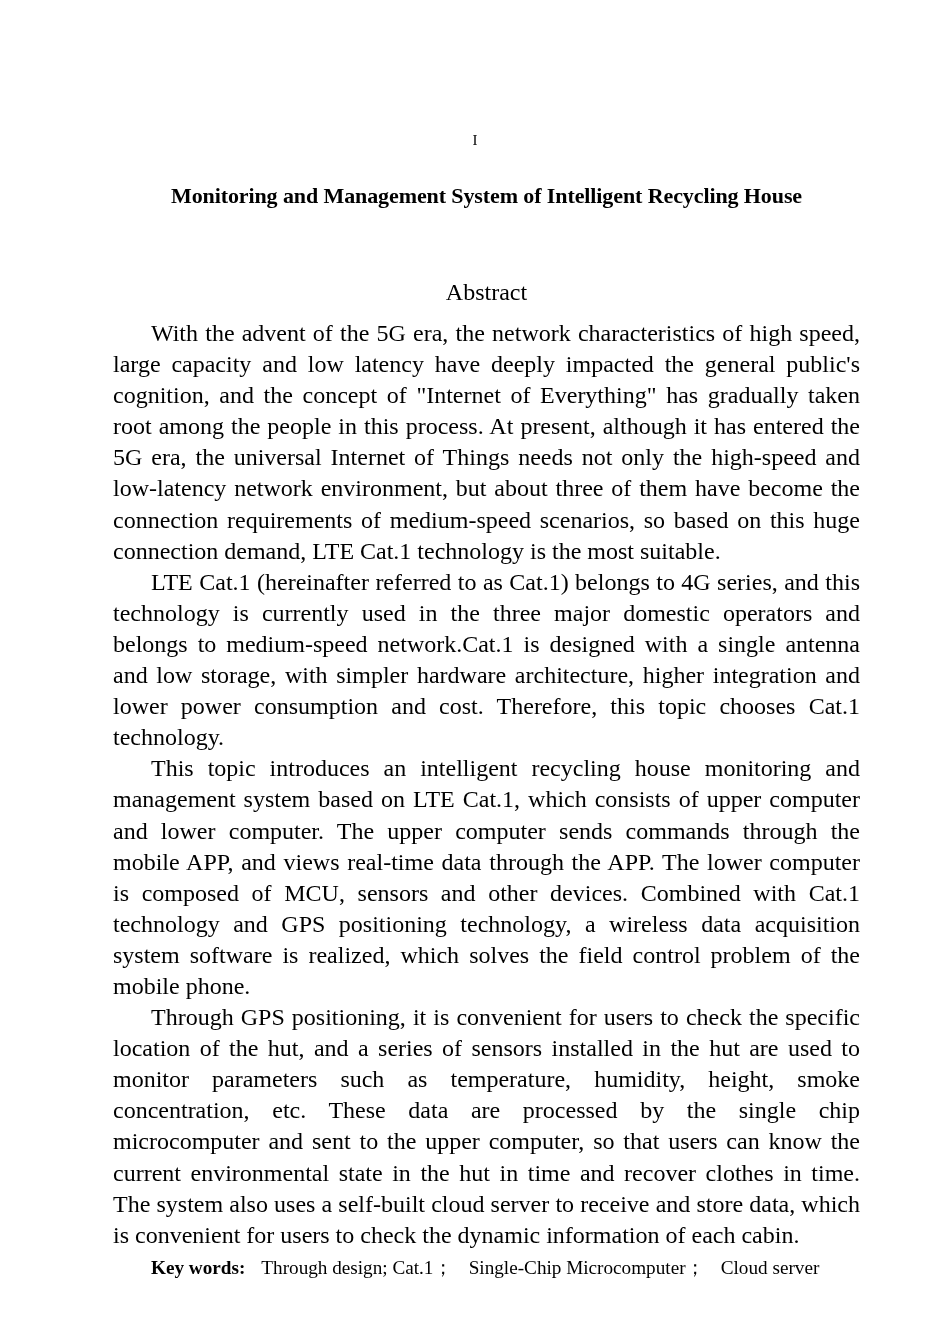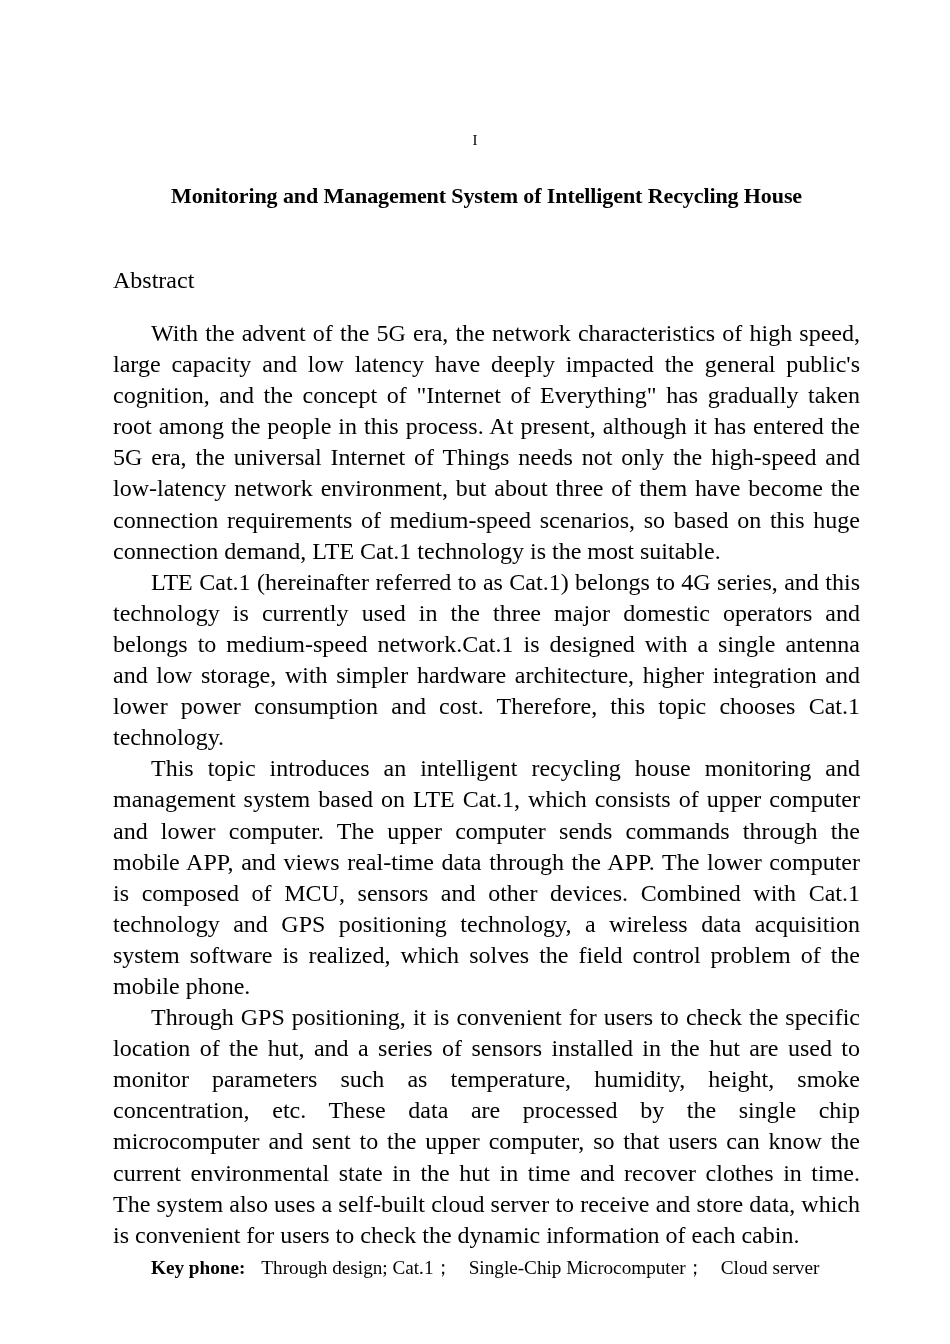--- a/index.html
+++ b/index.html
@@ -47,23 +47,23 @@
   .title-line {
     font-size: 22px;
     font-weight: bold;
     line-height: 50px;
     letter-spacing: -0.1px;
   }
 
   .abstract-heading {
     position: absolute;
     left: 113px;
-    top: 264px;
+    top: 276px;
     width: 747px;
-    text-align: left;
+    text-align: center;
     font-size: 24px;
     font-weight: normal;
     line-height: 33px;
   }
 
   
   .body-block {
     position: absolute;
     left: 113px;
     top: 318px;
@@ -108,17 +108,17 @@
 
   <div class="abstract-heading">Abstract</div>
 
   <div class="body-block">
     <p class="para">With the advent of the 5G era, the network characteristics of high speed, large capacity and low latency have deeply impacted the general public's cognition, and the concept of "Internet of Everything" has gradually taken root among the people in this process. At present, although it has entered the 5G era, the universal Internet of Things needs not only the high-speed and low-latency network environment, but about three of them have become the connection requirements of medium-speed scenarios, so based on this huge connection demand, LTE Cat.1 technology is the most suitable.</p>
     <p class="para">LTE Cat.1 (hereinafter referred to as Cat.1) belongs to 4G series, and this technology is currently used in the three major domestic operators and belongs to medium-speed network.Cat.1 is designed with a single antenna and low storage, with simpler hardware architecture, higher integration and lower power consumption and cost. Therefore, this topic chooses Cat.1 technology.</p>
     <p class="para">This topic introduces an intelligent recycling house monitoring and management system based on LTE Cat.1, which consists of upper computer and lower computer. The upper computer sends commands through the mobile APP, and views real-time data through the APP. The lower computer is composed of MCU, sensors and other devices. Combined with Cat.1 technology and GPS positioning technology, a wireless data acquisition system software is realized, which solves the field control problem of the mobile phone.</p>
     <p class="para">Through GPS positioning, it is convenient for users to check the specific location of the hut, and a series of sensors installed in the hut are used to monitor parameters such as temperature, humidity, height, smoke concentration, etc. These data are processed by the single chip microcomputer and sent to the upper computer, so that users can know the current environmental state in the hut in time and recover clothes in time. The system also uses a self-built cloud server to receive and store data, which is convenient for users to check the dynamic information of each cabin.</p>
 
     <p class="keywords">
-      <b>Key phone:</b><span class="kw-gap"></span><span>Through design; Cat.1；</span><span class="kw-gap"></span><span>Single-Chip Microcomputer；</span><span class="kw-gap"></span><span>Cloud server</span>
+      <b>Key words:</b><span class="kw-gap"></span><span>Through design; Cat.1；</span><span class="kw-gap"></span><span>Single-Chip Microcomputer；</span><span class="kw-gap"></span><span>Cloud server</span>
     </p>
   </div>
 
 </div>
 
 </body></html>

